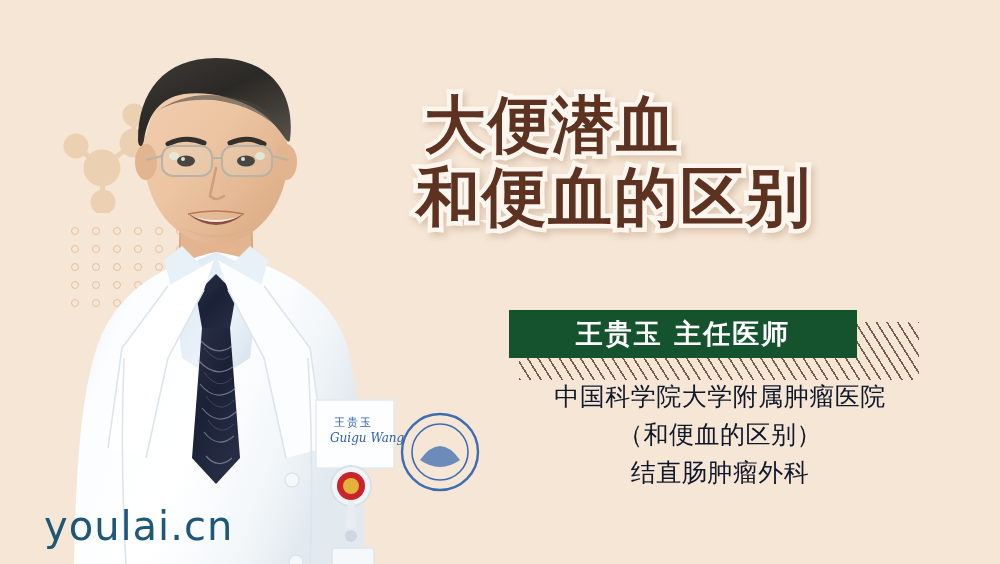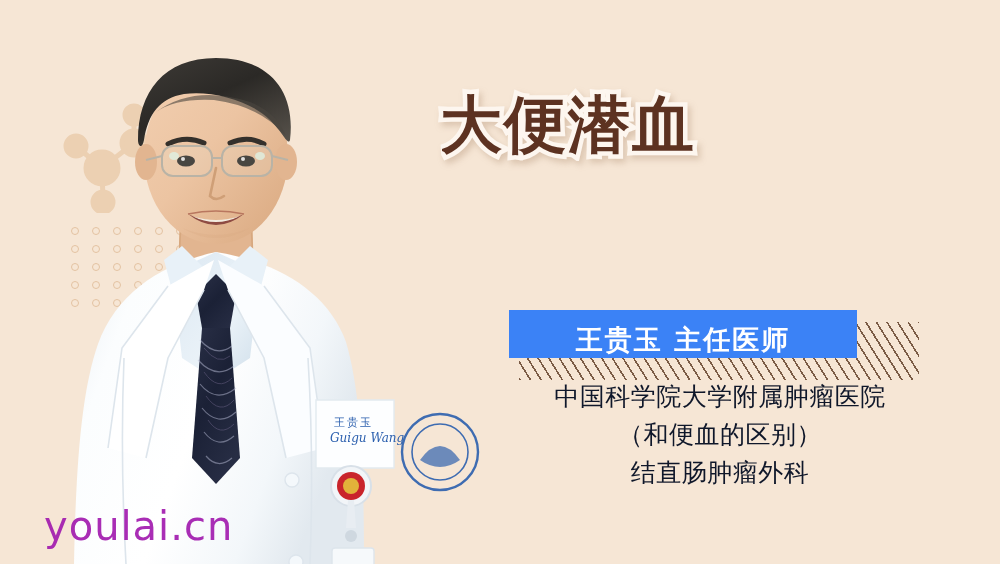--- a/index.html
+++ b/index.html
@@ -55,32 +55,32 @@
     height: 536px;
   }
 
   
   .watermark {
     position: absolute;
     left: 44px;
     top: 503px;
     font-size: 40px;
     letter-spacing: 1px;
-    color: #a21caf;
+    color: #0c4a6e;
     opacity: 0.92;
     font-family: "DejaVu Sans", "Liberation Sans", sans-serif;
     font-weight: 400;
     user-select: none;
     white-space: nowrap;
   }
 
   
   .title-block {
     position: absolute;
-    left: 440px;
+    left: 424px;
     top: 92px;
     width: 520px;
   }
   .title-line {
     font-family: "DejaVu Sans", "Liberation Sans", sans-serif;
     font-weight: 700;
     font-size: 62px;
     line-height: 1.06;
     color: #5d3221;
     letter-spacing: 2px;
@@ -114,23 +114,23 @@
       #7b5c46 0px, #7b5c46 1.6px,
       rgba(0,0,0,0) 1.6px, rgba(0,0,0,0) 9px
     );
   }
   .name-bar {
     position: absolute;
     left: 0;
     top: 0;
     width: 348px;
     height: 48px;
-    background: #3b82f6;
+    background: #14532d;
     display: flex;
-    align-items: flex-end;
+    align-items: center;
     justify-content: center;
   }
   .name-bar span {
     font-family: "DejaVu Sans", "Liberation Sans", sans-serif;
     font-weight: 700;
     font-size: 27px;
     color: #ffffff;
     letter-spacing: 2px;
     white-space: nowrap;
   }
@@ -344,20 +344,21 @@
       <path d="M124 186 Q 152 180 180 186" stroke="#b9775f" stroke-width="1.6" fill="none"></path>
 
       <path d="M118 200 Q 152 220 186 200 Q 152 214 118 200 Z" fill="#d9a87f" opacity="0.25"></path>
     </svg>
   </div>
 
   <div class="watermark">youlai.cn</div>
 
   <div class="title-block">
     <div class="title-line l1">大便潜血</div>
+    <div class="title-line l2">和便血的区别</div>
   </div>
 
   <div class="name-wrap">
     <div class="hatch"></div>
     <div class="name-bar">
       <span>王贵玉  主任医师</span>
     </div>
   </div>
 
   <div class="affil">

